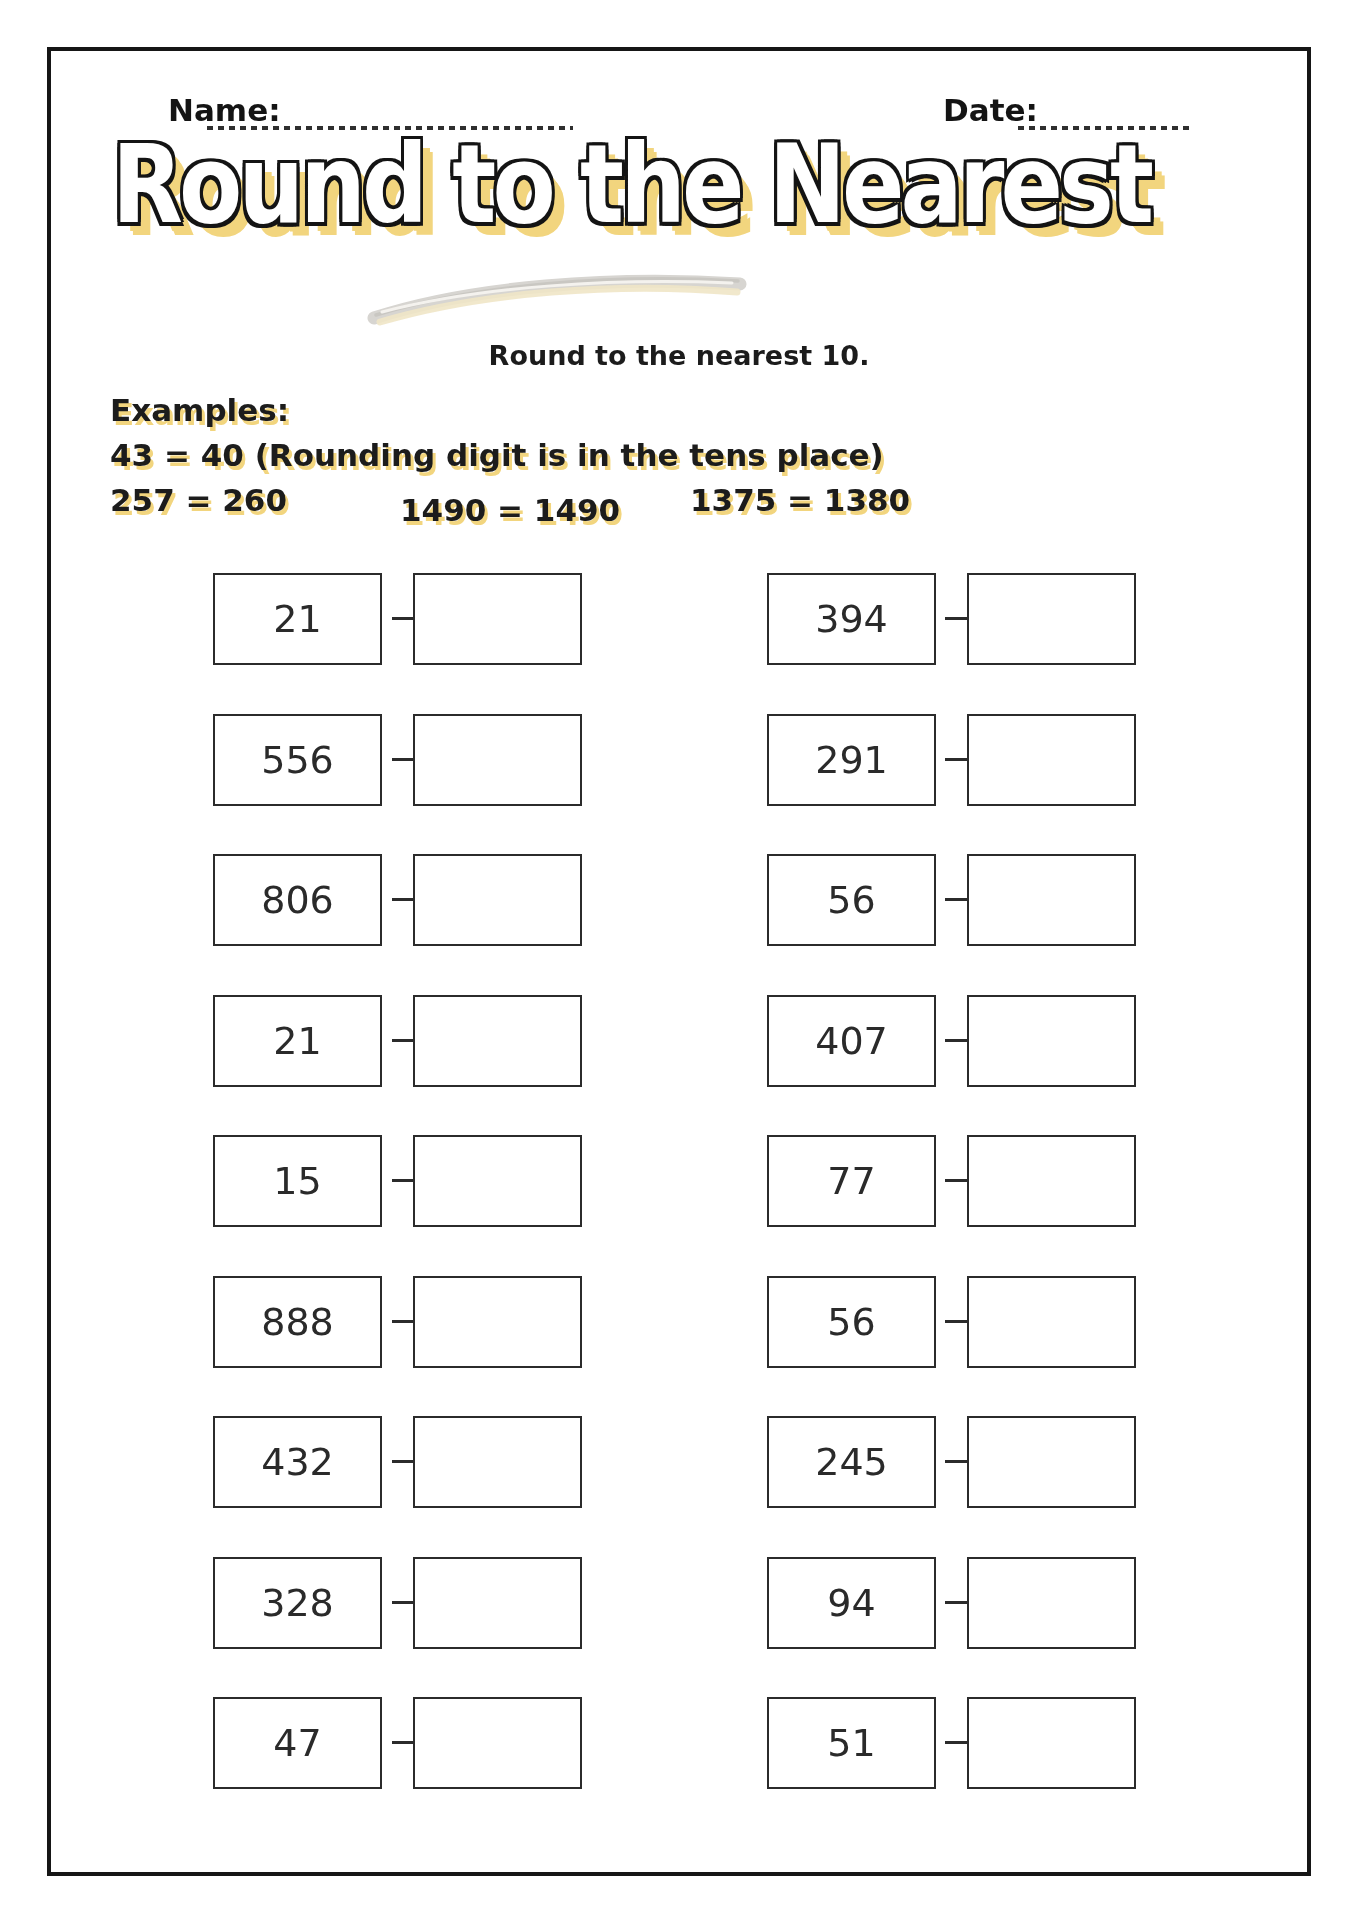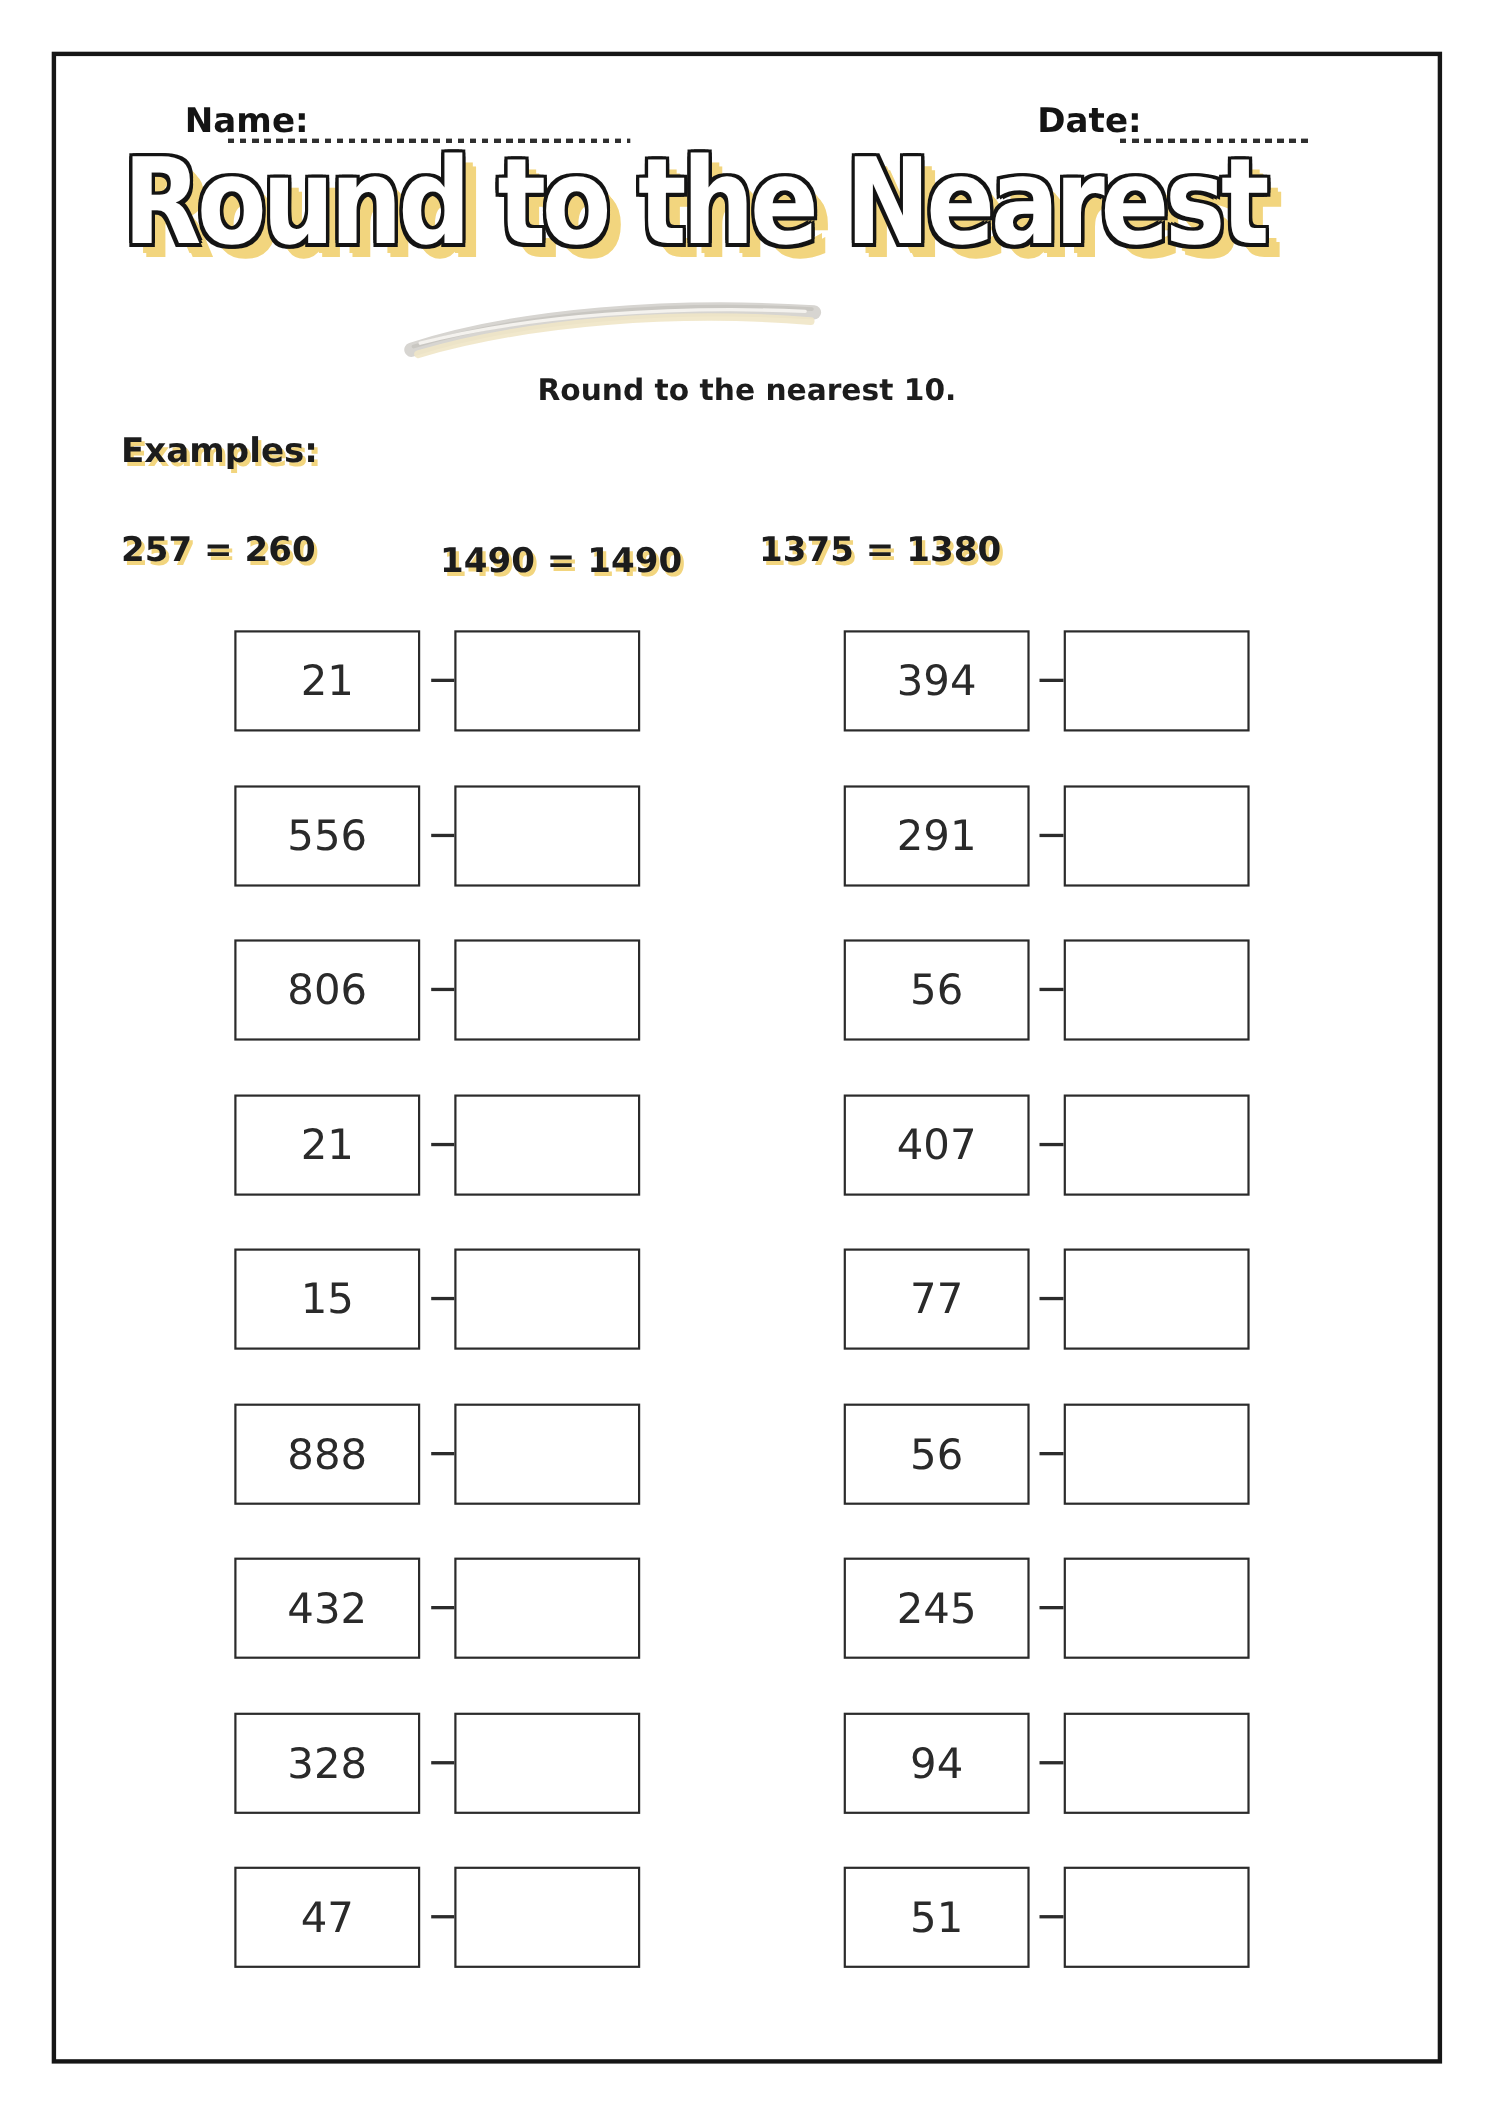--- a/index.html
+++ b/index.html
@@ -66,20 +66,21 @@
   <svg id="swoosh" width="390" height="60" viewBox="0 0 390 60">
     <path d="M12,50 C110,18 250,8 378,16" fill="none" stroke="#d7d5d1" stroke-width="13" stroke-linecap="round"></path>
     <path d="M18,54 C120,24 255,14 375,24" fill="none" stroke="#efe6c6" stroke-width="7" stroke-linecap="round" opacity="0.9"></path>
     <path d="M14,47 C115,16 250,6 376,13" fill="none" stroke="#c9c7c2" stroke-width="3.5" stroke-linecap="round"></path>
     <path d="M20,44 C120,18 252,10 370,15" fill="none" stroke="#f4f2ee" stroke-width="3" stroke-linecap="round"></path>
   </svg>
 
   <div id="subtitle">Round to the nearest 10.</div>
 
   <div class="ex-text" style="left:110px;top:392px;">Examples:</div>
+  <div class="ex-text" style="left:110px;top:437px;">43 = 40 (Rounding digit is in the tens place)</div>
   <div class="ex-text" style="left:110px;top:482px;">257 = 260</div>
   <div class="ex-text" style="left:400px;top:482px;margin-top:10px;">1490 = 1490</div>
   <div class="ex-text" style="left:690px;top:482px;">1375 = 1380</div>
 
   <div id="problems">
       <div class="numbox" style="left: 213px; top: 573px;">21</div>
       <div class="connector" style="left: 392px; top: 617px;"></div>
       <div class="ansbox" style="left: 413px; top: 573px;"></div>
       <div class="numbox" style="left: 213px; top: 714px;">556</div>
       <div class="connector" style="left: 392px; top: 758px;"></div>

